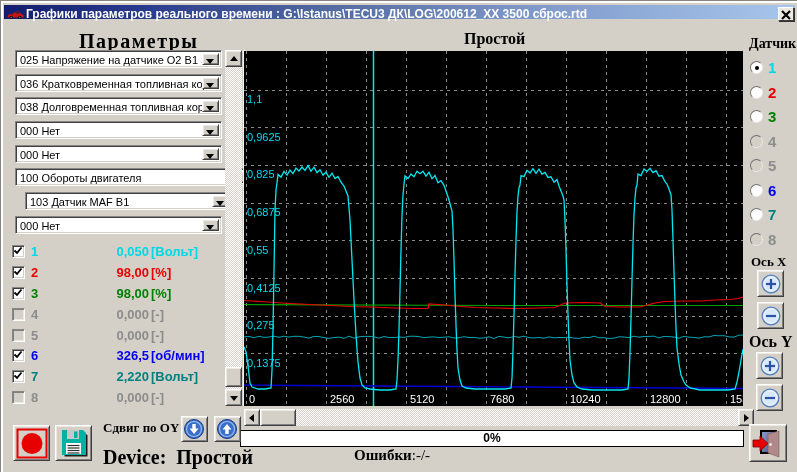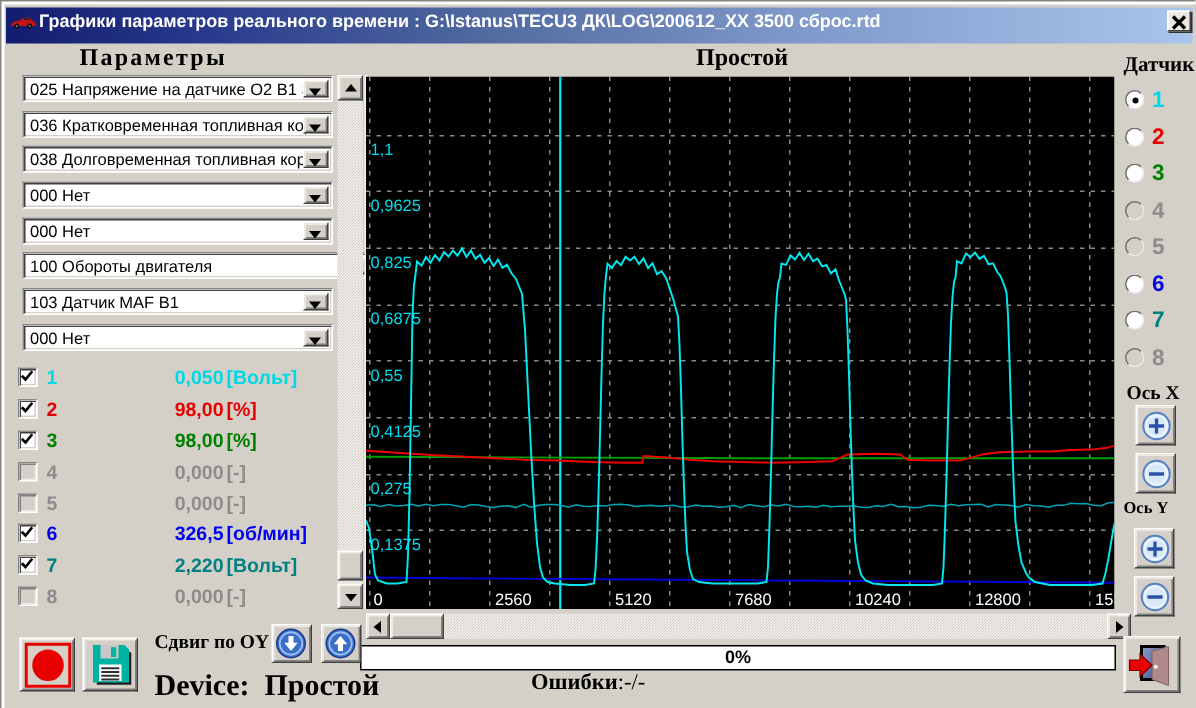--- a/index.html
+++ b/index.html
@@ -1,18 +1,18 @@
 <!DOCTYPE html>
 <html><head><meta charset="utf-8"><style>
 *{margin:0;padding:0;box-sizing:border-box}
 html,body{width:797px;height:472px;overflow:hidden}
 body{position:relative;background:#d4d0c8;font-family:"Liberation Sans",sans-serif}
 .abs{position:absolute}
 .frame{position:absolute;inset:0;box-shadow:inset 1px 1px 0 #87857f,inset 2px 2px 0 #fff,inset 3px 3px 0 #fff;pointer-events:none;z-index:60}
-.title{position:absolute;left:4px;top:5px;width:791px;height:24px;background:linear-gradient(to right,#131c6e 0%,#2a3c8e 18%,#50699f 40%,#7c96c8 65%,#a8c6ec 100%);color:#fff;font-weight:bold;font-size:12px;line-height:18px;white-space:nowrap}
+.title{position:absolute;left:4px;top:5px;width:791px;height:14px;background:linear-gradient(to right,#131c6e 0%,#2a3c8e 18%,#50699f 40%,#7c96c8 65%,#a8c6ec 100%);color:#fff;font-weight:bold;font-size:12px;line-height:18px;white-space:nowrap}
 .title .txt{position:absolute;left:22px;top:0}
 .xbtn{position:absolute;right:1px;top:2px;width:16px;height:14px;background:#ece9e2;border:1px solid;border-color:#fff #404040 #404040 #fff;box-shadow:1px 1px 0 #303030}
 .hdr{font-family:"Liberation Serif",serif;font-weight:bold;font-size:15px;color:#000;white-space:nowrap}
 .combo{background:#fff;border:1px solid;border-color:#868686 #fff #fff #868686;box-shadow:inset 1px 1px 0 #404040,inset -1px -1px 0 #d4d0c8}
 .ct{position:absolute;left:4px;top:2.5px;font-size:11px;white-space:nowrap;overflow:hidden;max-width:184px}
 .raised{background:#d4d0c8;border:1px solid;border-color:#fff #404040 #404040 #fff;box-shadow:inset 1px 1px 0 #ece9e2,inset -1px -1px 0 #808080}
 .cbtn{position:absolute;right:2px;top:2px;bottom:2px;width:17px}
 .dn{position:absolute;left:3px;top:5px;border:4px solid transparent;border-top:5px solid #000;border-bottom:none}
 .cb{position:absolute;left:0;top:0;width:13px;height:13px;background:#fff;border:1px solid;border-color:#868686 #fff #fff #868686;box-shadow:inset 1px 1px 0 #404040,inset -1px -1px 0 #d4d0c8}
 .cb svg{position:absolute;left:0px;top:0px}
@@ -42,21 +42,21 @@
       <circle cx="12.8" cy="7.4" r="1.7" fill="#141414"></circle>
 <circle cx="4.2" cy="7.4" r="0.6" fill="#909090"></circle>
       <circle cx="12.8" cy="7.4" r="0.6" fill="#909090"></circle>
     </svg>
 <span class="txt">Графики параметров реального времени : G:\Istanus\TECU3 ДК\LOG\200612_XX 3500 сброс.rtd</span>
 <span class="xbtn"><svg width="14" height="12" viewBox="0 0 14 12">
         <path d="M3 2 L11 10 M11 2 L3 10" stroke="#000" stroke-width="2.2"></path>
       </svg></span>
   </div>
 
-<div class="abs hdr" style="left:53px;top:30px;font-size:16px;letter-spacing:1.5px">Параметры</div>
+<div class="abs hdr" style="left:79px;top:30px;font-size:20px;letter-spacing:1.5px">Параметры</div>
 <div class="abs hdr" style="left:464px;top:30px;font-size:16px">Простой</div>
 <div class="abs hdr" style="left:749px;top:36px;font-size:14px">Датчик</div>
 
 <div class="combo abs" style="left:15px;top:50px;width:207px;height:18px">
 <span class="ct">025 Напряжение на датчике O2 B1 S</span>
     <span class="cbtn raised">
       <span class="dn"></span>
     </span>
   </div>
 <div class="combo abs" style="left:15px;top:74px;width:207px;height:18px">
@@ -82,21 +82,21 @@
     <span class="cbtn raised">
       <span class="dn"></span>
     </span>
   </div>
 <div class="combo abs" style="left:15px;top:168px;width:244px;height:18px">
 <span class="ct">100 Обороты двигателя</span>
     <span class="cbtn raised">
       <span class="dn"></span>
     </span>
   </div>
-<div class="combo abs" style="left:15px;top:192px;width:207px;height:18px">
+<div class="combo abs" style="left:25px;top:192px;width:207px;height:18px">
 <span class="ct">103 Датчик MAF B1</span>
     <span class="cbtn raised">
       <span class="dn"></span>
     </span>
   </div>
 <div class="combo abs" style="left:15px;top:216px;width:207px;height:18px">
 <span class="ct">000 Нет</span>
     <span class="cbtn raised">
       <span class="dn"></span>
     </span>
@@ -303,21 +303,21 @@
 </svg></span>
   </div>
 <div class="bigbtn" style="left:757px;top:302px;width:27px;height:27px">
     <span class="abs" style="left:2px;top:2px"><svg width="22" height="22" viewBox="0 0 22 22">
 <circle cx="11.5" cy="11.5" r="8.8" fill="#b8b4ac"></circle>
 <circle cx="11" cy="11" r="8.8" fill="#d8e8f8" stroke="#5580c0" stroke-width="1.3"></circle>
 <circle cx="11" cy="11" r="7" fill="none" stroke="#eef6ff" stroke-width="1"></circle>
 <line x1="6" y1="11" x2="16" y2="11" stroke="#2a52a8" stroke-width="2.2"></line>
 </svg></span>
   </div>
-<div class="abs hdr" style="left:749px;top:333px;font-size:11px">Ось Y</div>
+<div class="abs hdr" style="left:749px;top:333px;font-size:16px">Ось Y</div>
 <div class="bigbtn" style="left:756px;top:352px;width:27px;height:27px">
     <span class="abs" style="left:2px;top:2px"><svg width="22" height="22" viewBox="0 0 22 22">
 <circle cx="11.5" cy="11.5" r="8.8" fill="#b8b4ac"></circle>
 <circle cx="11" cy="11" r="8.8" fill="#d8e8f8" stroke="#5580c0" stroke-width="1.3"></circle>
 <circle cx="11" cy="11" r="7" fill="none" stroke="#eef6ff" stroke-width="1"></circle>
 <line x1="6" y1="11" x2="16" y2="11" stroke="#2a52a8" stroke-width="2.2"></line>
         <line x1="11" y1="6" x2="11" y2="16" stroke="#2a52a8" stroke-width="2.2"></line>
 </svg></span>
   </div>
 <div class="bigbtn" style="left:756px;top:384px;width:27px;height:27px">

